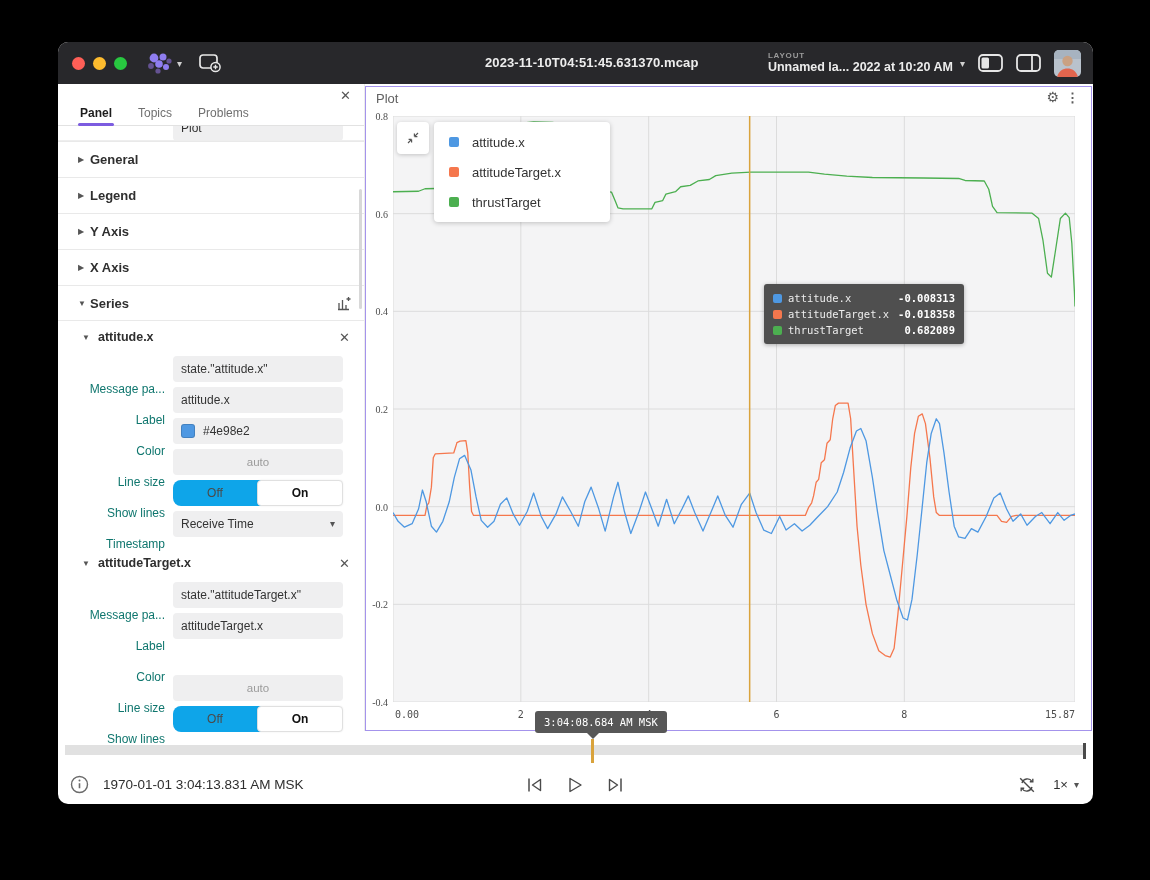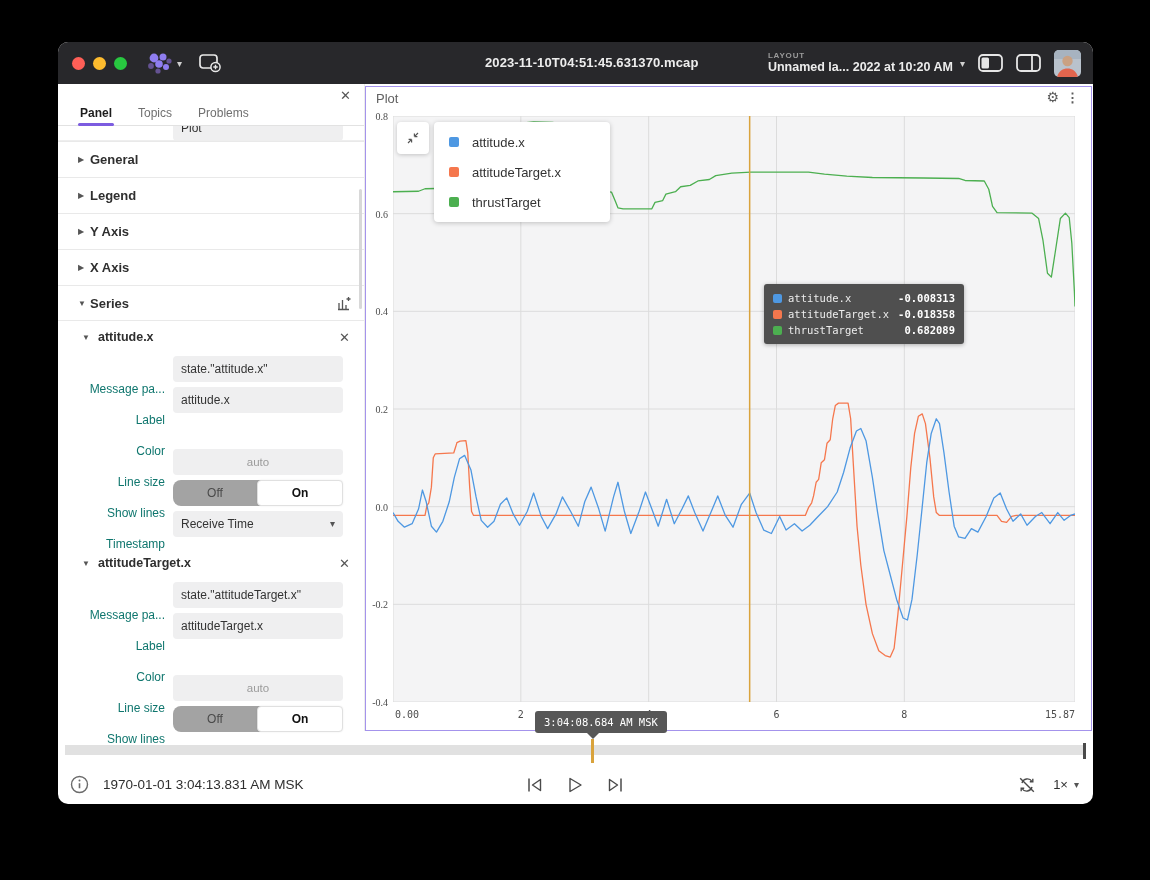--- a/index.html
+++ b/index.html
@@ -29,21 +29,21 @@
   .tab.active::after { content:""; position:absolute; left:-2px; right:-2px; bottom:-1px; height:3px; border-radius:2px; background:#7c5ce0; }
   #tab-close { position:absolute; right:13px; top:5px; color:#555; font-size:13px; line-height:13px; }
   #sb-scrollthumb { position:absolute; right:2px; top:105px; width:3px; height:120px; background:#d8d8d8; border-radius:2px; }
 
   #clip-row { height:15px; overflow:hidden; border-bottom:1px solid #eee; }
   .field-row { height:31px; display:flex; align-items:center; }
   .field-label { width:115px; text-align:right; padding-right:8px; font-size:12px; color:#0f766e; white-space:nowrap; overflow:hidden;margin-top:40px; }
   .field-input { width:170px; height:26px; background:#efeff0; border-radius:4px; font-size:12px; color:#333;
                  display:flex; align-items:center; padding:0 8px; }
   .field-input.center { justify-content:center; color:#9b9b9b; font-family:Liberation Sans, sans-serif; font-size:11.5px; }
-  .seg { width:170px; height:26px; background:#a3a3a3; border-radius:8px; display:flex; font-size:12px; }
+  .seg { width:170px; height:26px; background:#0ea5e9; border-radius:8px; display:flex; font-size:12px; }
   .seg-off { flex:1; display:flex; align-items:center; justify-content:center; color:#4a4a4a; }
   .seg-on  { flex:1; display:flex; align-items:center; justify-content:center; color:#111; font-weight:700;
              background:#fff; border:1px solid #e0e0e0; border-radius:4px; box-shadow:0 0 2px rgba(0,0,0,.08); }
   .select  { justify-content:space-between;gap:8px; }
   .swatch { width:14px; height:14px; border-radius:3px; margin-right:8px; border:1px solid rgba(0,0,0,.15); flex:none; }
 
   .section-row { height:36px; display:flex; align-items:center; border-top:1px solid #e9e9e9; padding-left:20px; position:relative; }
   .section-row:first-child { border-top:none; }
   .sec-chev { font-size:8px; color:#555; width:12px; }
   .sec-label { font-size:13px; font-weight:600; color:#2f2f2f; }
@@ -202,20 +202,24 @@
     <div class="field-row">
       <span class="field-label">Message pa...</span>
       <span class="field-input">state."attitude.x"</span>
     </div>
     <div class="field-row">
       <span class="field-label">Label</span>
       <span class="field-input">attitude.x</span>
     </div>
     <div class="field-row">
       <span class="field-label">Color</span>
+      <span class="field-input">
+        <span class="swatch" style="background: rgb(78, 152, 226);"></span>
+        <span>#4e98e2</span>
+      </span>
     </div>
     <div class="field-row">
       <span class="field-label">Line size</span>
       <span class="field-input center">auto</span>
     </div>
     <div class="field-row">
       <span class="field-label">Show lines</span>
       <span class="seg">
         <span class="seg-off">Off</span>
         <span class="seg-on">On</span>

